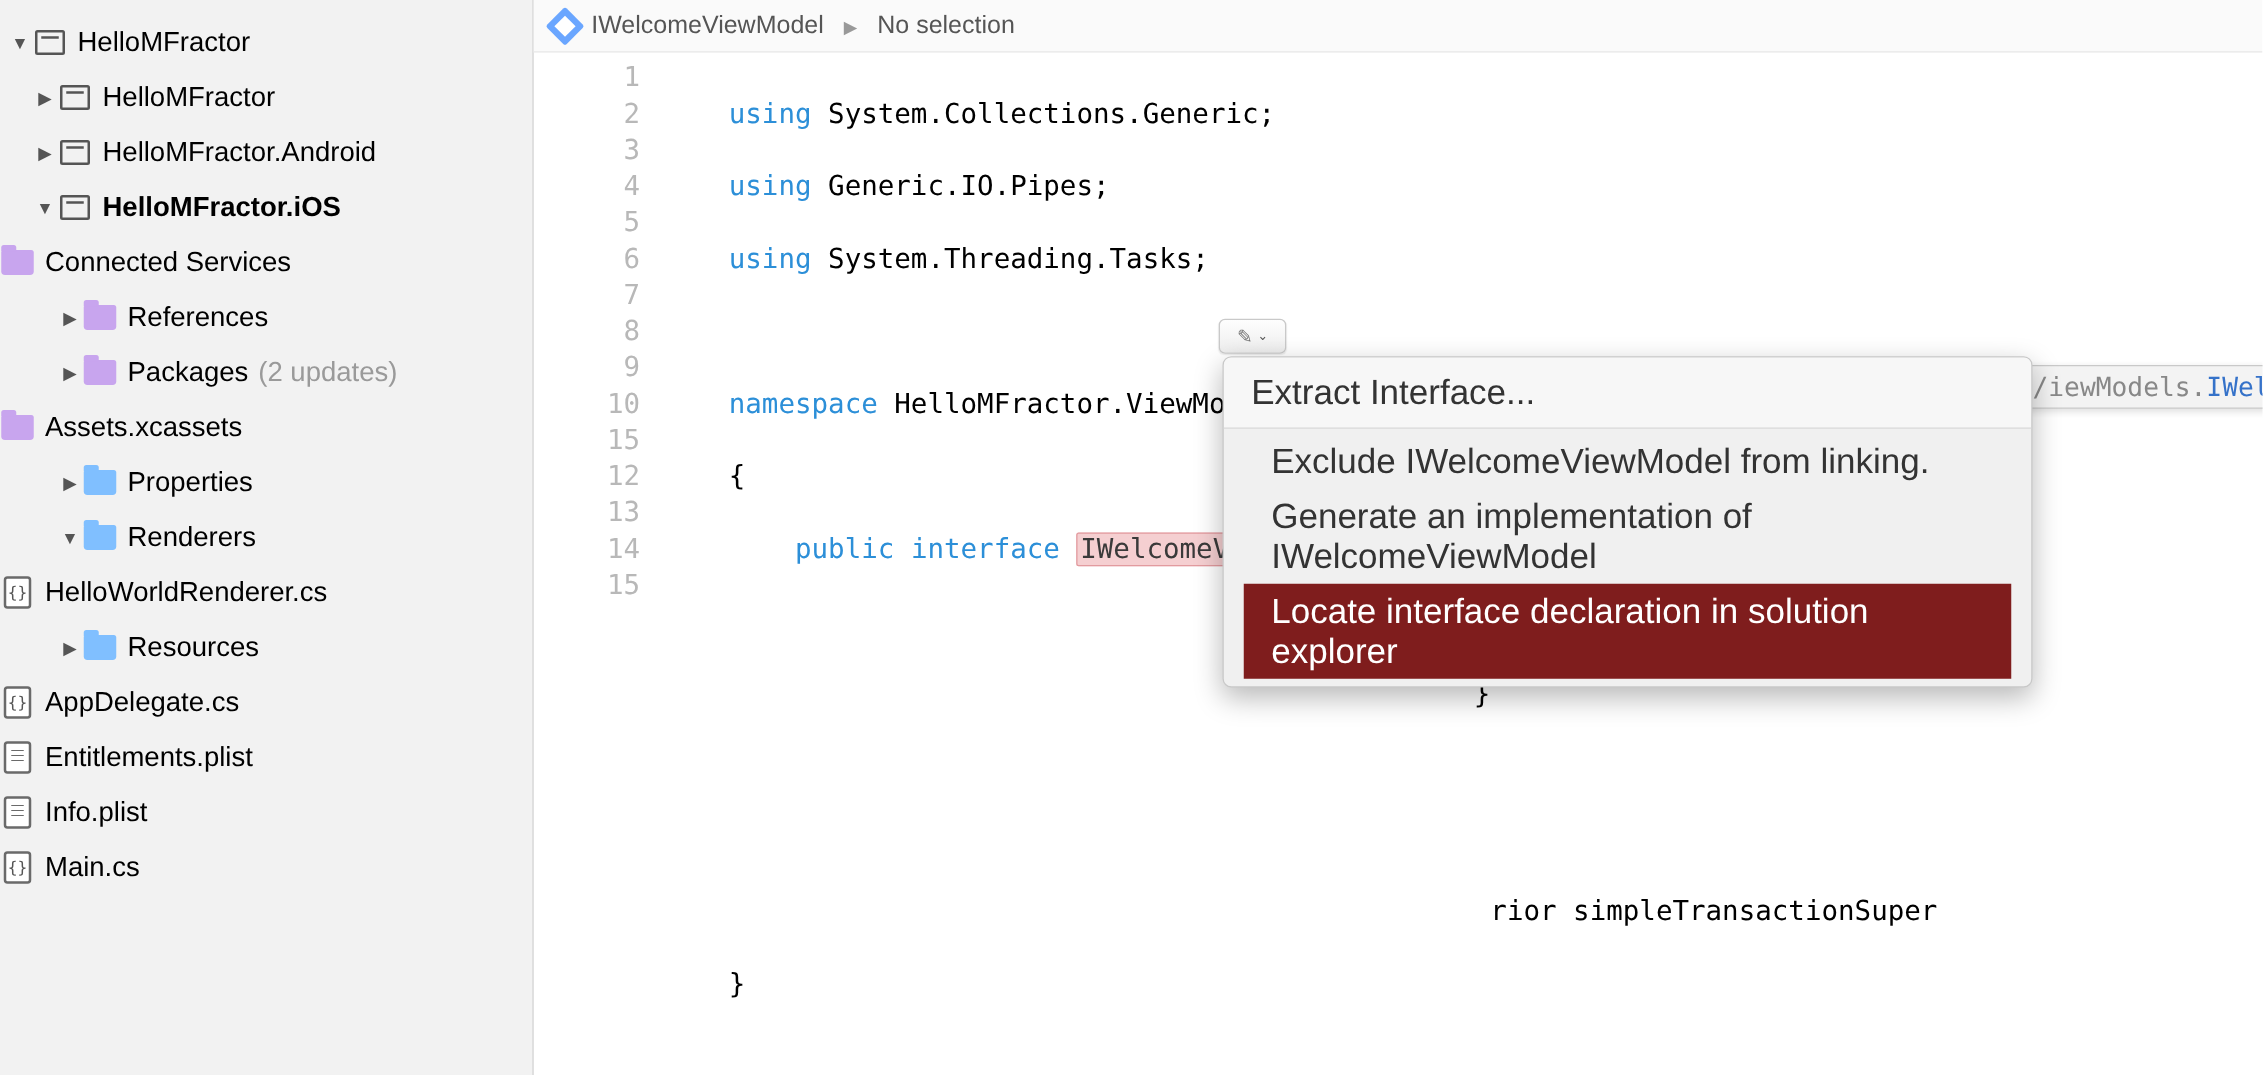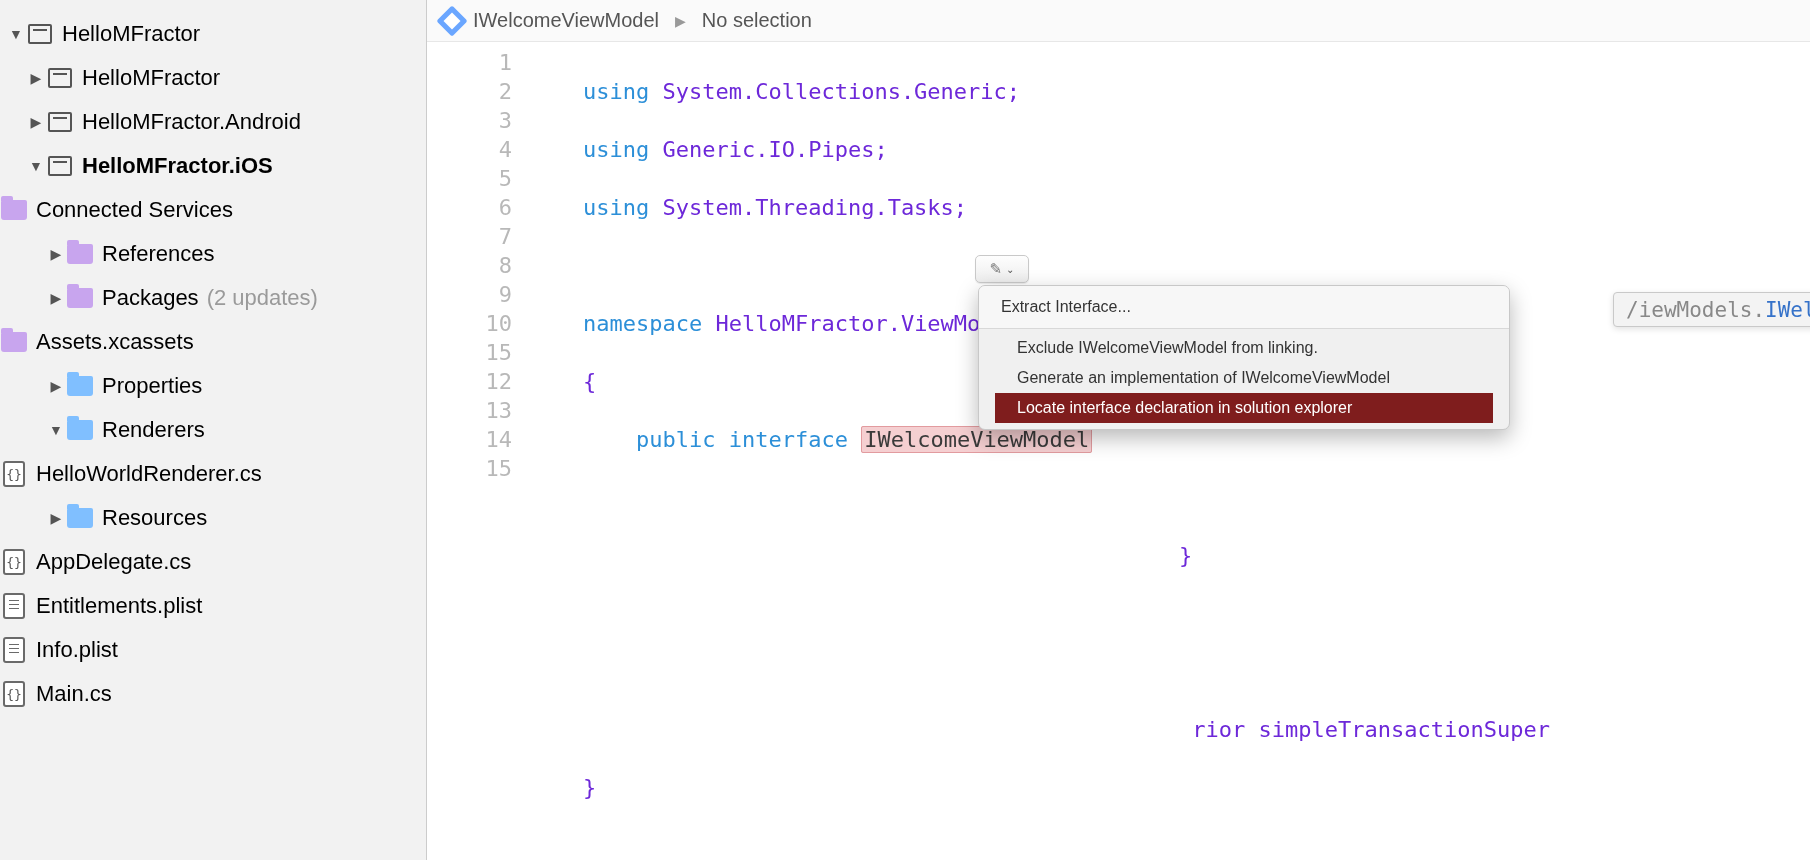--- a/index.html
+++ b/index.html
@@ -87,40 +87,40 @@
     .bc-icon::after{content:'';position:absolute;inset:5px;background:#fff;transform:rotate(0);}
     .bc-sep{margin:0 16px;color:#999;font-size:14px;}
 
     .code-area{display:flex;font-family: Menlo, Consolas, monospace; font-size:22px; line-height:29px; padding-top:6px;}
     .gutter{width:95px; text-align:right; color:#b8b8b8; padding-right:10px;user-select:none;}
     .gutter div{height:29px;}
     .code{flex:1;white-space:pre; position:relative; padding-left:8px;}
     .code .ln{height:29px;}
 
     .kw{color:#2c8fd8;}
-    .plain{color:#6d28d9;}
+    .plain{color:#000000;}
     .hl-type{background:#f5cfd1;border:1px solid #e29b9f;border-radius:2px;padding:0 2px;}
 
     
     .quickfix-bulb{
       position:absolute; left:548px; top:255px; width:54px;height:28px;
       background:linear-gradient(#fefefe,#ededed);border:1px solid #c9c9c9;border-radius:5px;
       display:flex;align-items:center;justify-content:center;gap:4px;z-index:4;
       box-shadow:0 1px 1px rgba(0,0,0,.08);
     }
     .bulb-icon{font-size:15px;color:#777;}
     .bulb-caret{font-size:10px;color:#555;}
 
     
     .popup{
-      position:absolute; left:551px; top:285px; width:532px;
+      position:absolute; left:551px; top:285px; width:648px;
       background:#f0f0f0;border:1px solid #c8c8c8;border-radius:7px;
       box-shadow: 0 8px 22px rgba(0,0,0,0.28);
       z-index:10;overflow:hidden;
-      font-size:16px;
+      font-size:28px;
     }
     .popup-header{padding:12px 22px;border-bottom:1px solid #d8d8d8;background:#f7f7f7;color:#333;}
     .popup-item{padding:6px 22px;color:#333;}
     .popup-item.selected{background:#7f1d1d;color:#fff;}
     .popup-body{padding:4px 16px 6px;}
 
     
     .hover-tip{
       position:absolute; left:1186px; top:292px; width:600px; height:35px;
       background:#f3f3f3;border:1px solid #c9c9c9; border-radius:4px;

